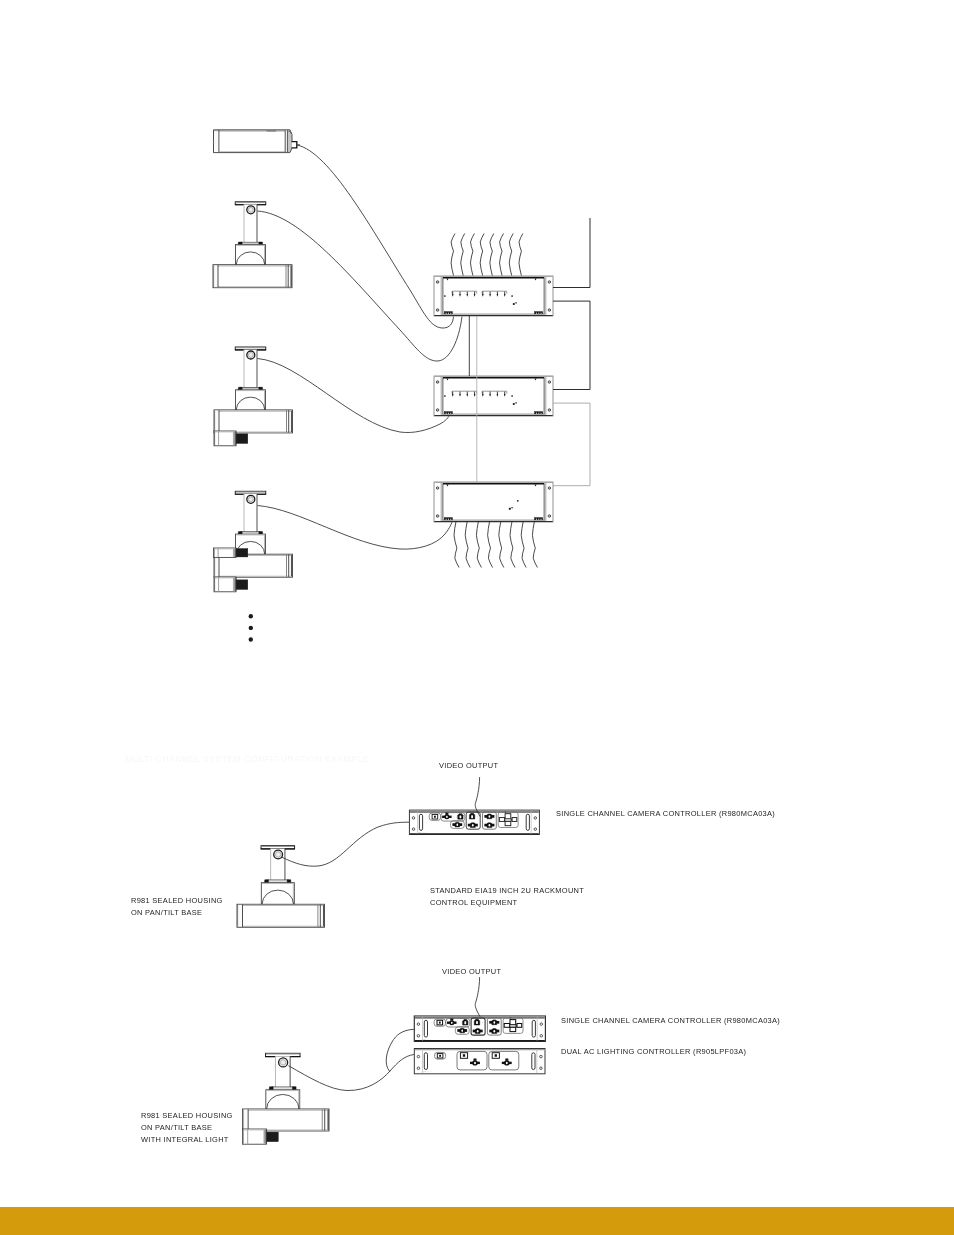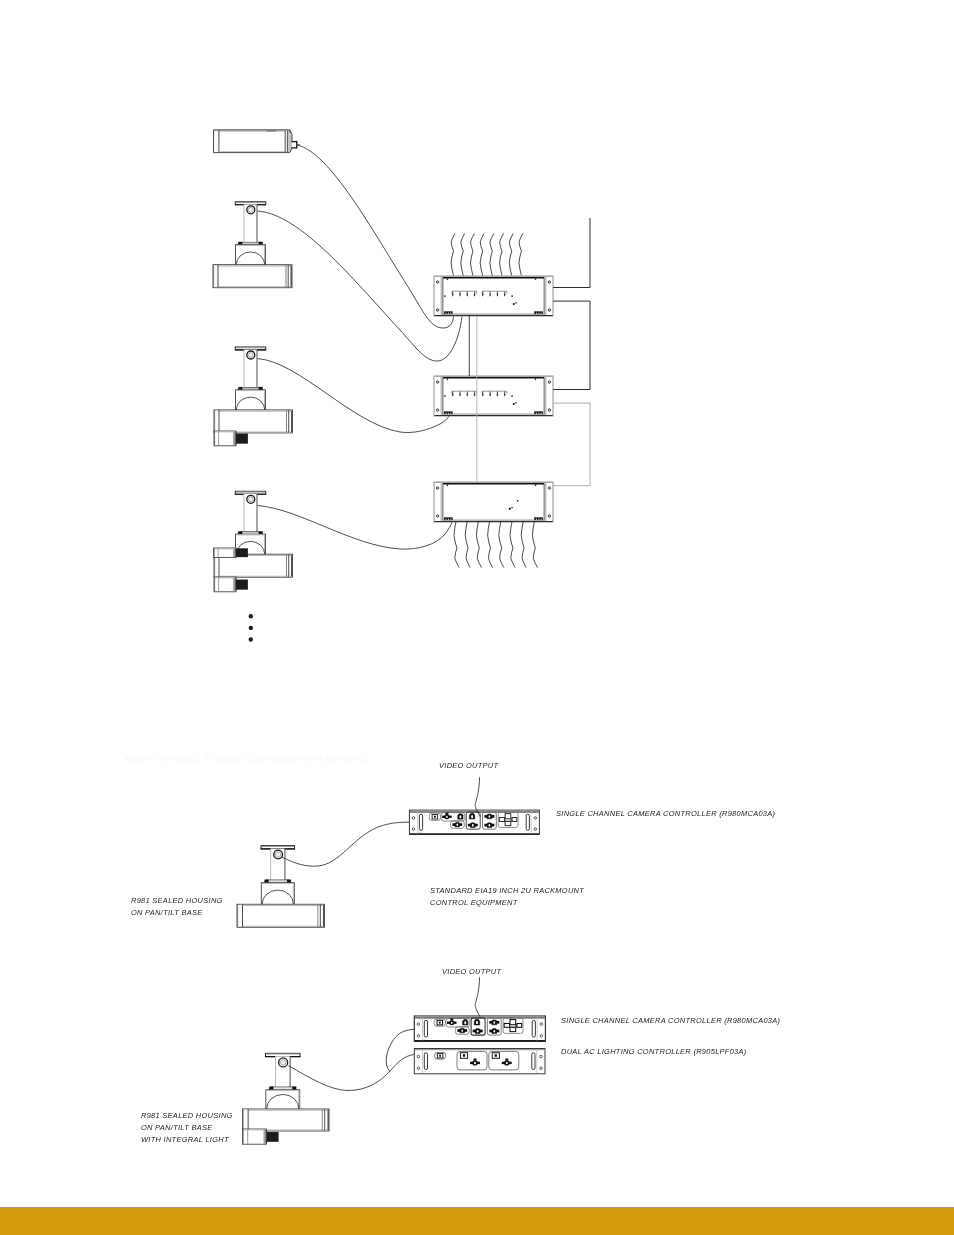--- a/index.html
+++ b/index.html
@@ -1,18 +1,18 @@
 <!DOCTYPE html>
 <html><head>
 <meta charset="utf-8">
 <title>System Configuration Diagram</title>
 <style>
   html,body{margin:0;padding:0;background:#fff;}
   body{width:954px;height:1235px;font-family:"Liberation Sans",sans-serif;overflow:hidden;}
-  #page{position:relative;width:954px;height:1235px;background:#fff;font-style:italic;}
+  #page{position:relative;width:954px;height:1235px;background:#fff;}
   svg#diagram{display:block;position:absolute;left:0;top:0;}
   .txt{font-family:"Liberation Sans",sans-serif;font-size:7.45px;fill:#1c1c1c;letter-spacing:0.30px;}
   .txtFaint{font-family:"Liberation Sans",sans-serif;font-size:8.7px;fill:#f7f7f7;letter-spacing:0.45px;}
   #footer{position:absolute;left:0;top:1207px;width:954px;height:28px;background:#D49C0C;}
 </style>
 </head>
 <body>
 
 <div id="page">
 <svg id="diagram" width="954" height="1207" viewBox="0 0 954 1207">

